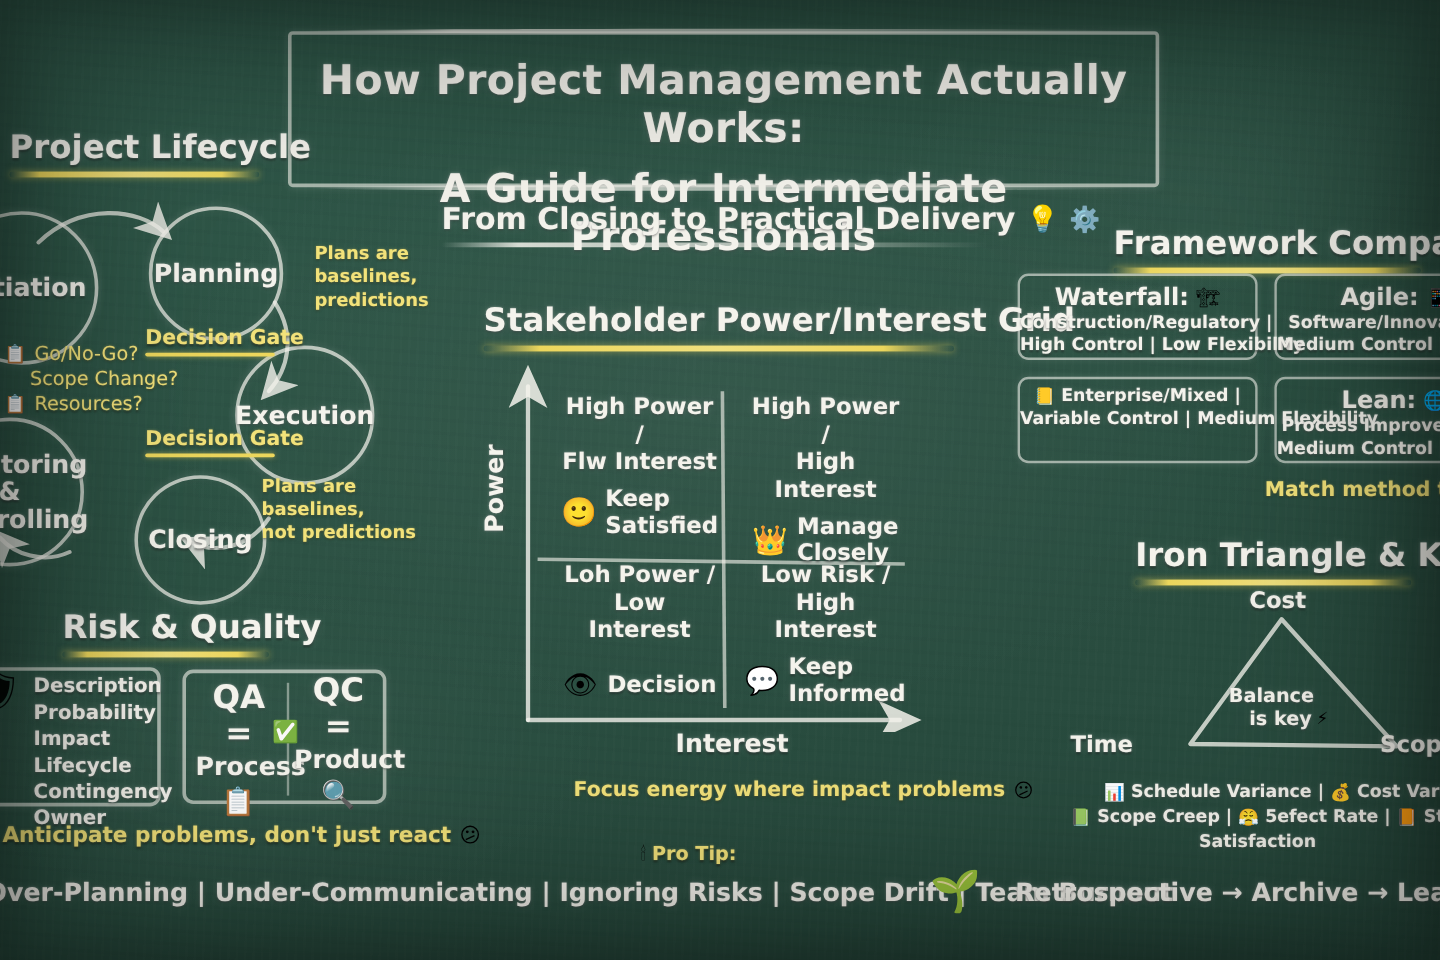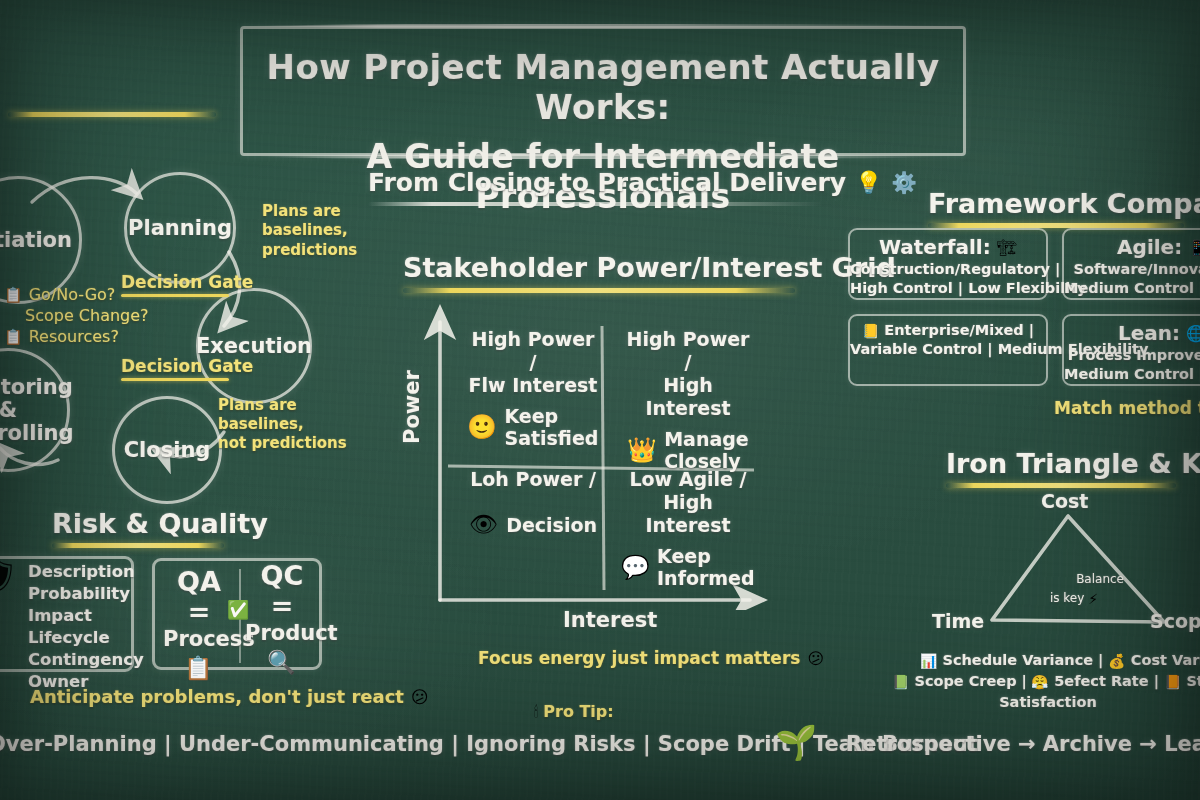--- a/index.html
+++ b/index.html
@@ -107,21 +107,21 @@
     border-radius:9px;
     box-shadow:0 0 6px rgba(255,255,255,.1);
     text-align:center;
     padding-top:5px;
   }
   .fb-t{ font-size:20px; font-weight:bold; line-height:25px; }
   .fb-d{ font-size:14.5px; font-weight:bold; line-height:19px; white-space:nowrap; }
 
   
   .tri-lbl{ font-size:19px; font-weight:bold; }
-  .tri-mid{ font-size:12px; font-weight:normal; line-height:19px; text-align:right; }
+  .tri-mid{ font-size:16px; font-weight:bold; line-height:19px; text-align:left; }
   .kpi{ font-size:14.5px; font-weight:bold; line-height:21px; white-space:nowrap; }
 
   
   #pitfalls{ font-size:21px; font-weight:bold; white-space:nowrap; }
   #flow{ font-size:21px; font-weight:bold; white-space:nowrap; }
   .tip{ font-size:16px; font-weight:bold; white-space:nowrap; }
 </style>
 </head>
 <body>
 
@@ -135,20 +135,21 @@
 <div class="abs" style="left:368px; top:168px; width:480px;">
   <div style="display:flex; align-items:center; gap:9px;">
     <span class="chalk" style="font-size:25px; font-weight:bold; white-space:nowrap;">From Closing to Practical Delivery</span>
     <span style="font-size:22px;">💡</span>
     <span style="font-size:21px;">⚙️</span>
   </div>
   <div class="ul-w" style="width:455px; margin-top:5px;"></div>
 </div>
 
 <div class="abs" style="left:8px; top:108px;">
+  <div class="chalk sec-h">Project Lifecycle</div>
   <div class="ul-y" style="width:208px; margin-top:4px;"></div>
 </div>
 
 <svg class="abs" style="left:-60px; top:160px; width:420px; height:330px;" viewBox="0 0 420 330">
   <defs>
     <marker id="ah" markerWidth="9" markerHeight="9" refX="6" refY="4.5" orient="auto">
       <path d="M0,0 L9,4.5 L0,9 L2.4,4.5 z" fill="rgba(244,243,236,.8)"></path>
     </marker>
   </defs>
   <g fill="none" stroke="rgba(244,243,236,.72)" stroke-width="3.4" stroke-linecap="round" marker-end="url(#ah)">
@@ -235,21 +236,21 @@
   </div>
   <div class="abs" style="left:90px; top:0; width:74px; text-align:center;">
     <div class="chalk qa-big">QC =</div>
     <div class="chalk qa-sub">Product</div>
     <div style="font-size:23px; margin-top:3px;">🔍</div>
   </div>
   <div class="abs" style="left:72px; top:38px; font-size:18px;">✅</div>
 </div>
 
 <div class="abs" style="left:2px; top:686px; display:flex; align-items:center; gap:7px;">
-  <span class="yellow" style="font-size:18px; font-weight:bold; white-space:nowrap;margin-left:28px;">Anticipate problems, don't just react</span>
+  <span class="yellow" style="font-size:18px; font-weight:bold; white-space:nowrap;">Anticipate problems, don't just react</span>
   <span style="font-size:17px;">😕</span>
 </div>
 
 <div class="abs" style="left:403px; top:252px;">
   <div class="chalk sec-h">Stakeholder Power/Interest Grid</div>
   <div class="ul-y" style="width:392px; margin-top:5px;"></div>
 </div>
 
 <svg class="abs" style="left:424px; top:300px; width:350px; height:310px;" viewBox="0 0 350 310">
   <defs>
@@ -285,40 +286,41 @@
     <span style="font-size:24px;">👑</span>
     <span style="text-align:left;">
       <span class="chalk quad-a" style="display:block;">Manage</span>
       <span class="chalk quad-a" style="display:block;">Closely</span>
     </span>
   </div>
 </div>
 
 <div class="abs" style="left:468px; top:468px; width:130px; text-align:center;">
   <div class="chalk quad-t">Loh Power /</div>
+  <div class="chalk quad-t">Low Interest</div>
   <div style="display:flex; align-items:center; justify-content:center; gap:8px; margin-top:20px;">
     <span style="font-size:23px;">👁</span>
     <span class="chalk quad-a">Decision</span>
   </div>
 </div>
 
 <div class="abs" style="left:622px; top:468px; width:132px; text-align:center;">
-  <div class="chalk quad-t">Low Agile /</div>
+  <div class="chalk quad-t">Low Risk /</div>
   <div class="chalk quad-t">High Interest</div>
   <div style="display:flex; align-items:center; justify-content:center; gap:7px; margin-top:8px;">
     <span style="font-size:23px;">💬</span>
     <span style="text-align:left;">
       <span class="chalk quad-a" style="display:block;">Keep</span>
       <span class="chalk quad-a" style="display:block;">Informed</span>
     </span>
   </div>
 </div>
 
 <div class="abs" style="left:478px; top:648px; display:flex; align-items:center; gap:7px;">
-  <span class="yellow" style="font-size:17px; font-weight:bold; white-space:nowrap;">Focus energy just impact matters</span>
+  <span class="yellow" style="font-size:17px; font-weight:bold; white-space:nowrap;">Focus energy where impact problems</span>
   <span style="font-size:16px;">😕</span>
 </div>
 
 <div class="abs" style="left:928px; top:188px;">
   <div class="chalk sec-h">Framework Comparison</div>
   <div class="ul-y" style="width:256px; margin-top:4px;"></div>
 </div>
 
 <div class="abs fbox" style="left:848px; top:228px; width:200px; height:72px;">
   <div style="display:flex; align-items:center; justify-content:center; gap:6px;">
@@ -361,21 +363,21 @@
   <div class="chalk sec-h">Iron Triangle &amp; KPIs</div>
   <div class="ul-y" style="width:230px; margin-top:4px;"></div>
 </div>
 
 <div class="abs chalk tri-lbl" style="left:1041px; top:490px;">Cost</div>
 
 <svg class="abs" style="left:980px; top:512px; width:220px; height:116px;" viewBox="0 0 220 116">
   <path d="M88,4 L12,108 L184,110 Z" fill="none" stroke="rgba(244,243,236,.78)" stroke-width="3.6" stroke-linejoin="round"></path>
 </svg>
 
-<div class="abs chalk tri-lbl" style="left:932px; top:610px;">Time</div>
+<div class="abs chalk tri-lbl" style="left:892px; top:610px;">Time</div>
 <div class="abs chalk tri-lbl" style="left:1150px; top:610px;">Scope</div>
 
 <div class="abs" style="left:1024px; top:570px; width:100px;">
   <div class="chalk tri-mid">Balance</div>
   <div style="display:flex; align-items:center; justify-content:center; gap:4px;">
     <span class="chalk tri-mid">is key</span>
     <span style="font-size:14px;">⚡</span>
   </div>
 </div>
 

